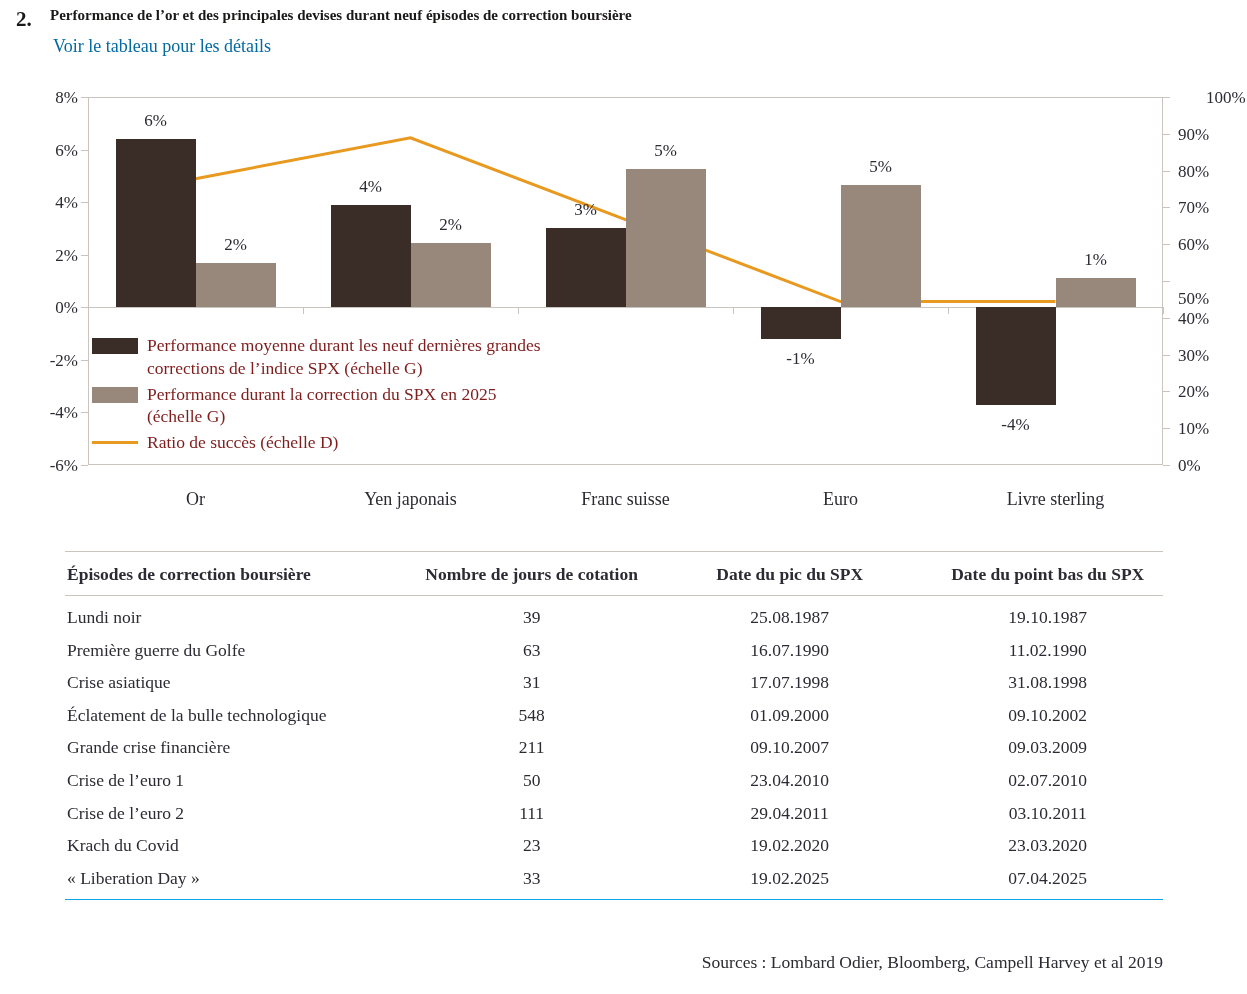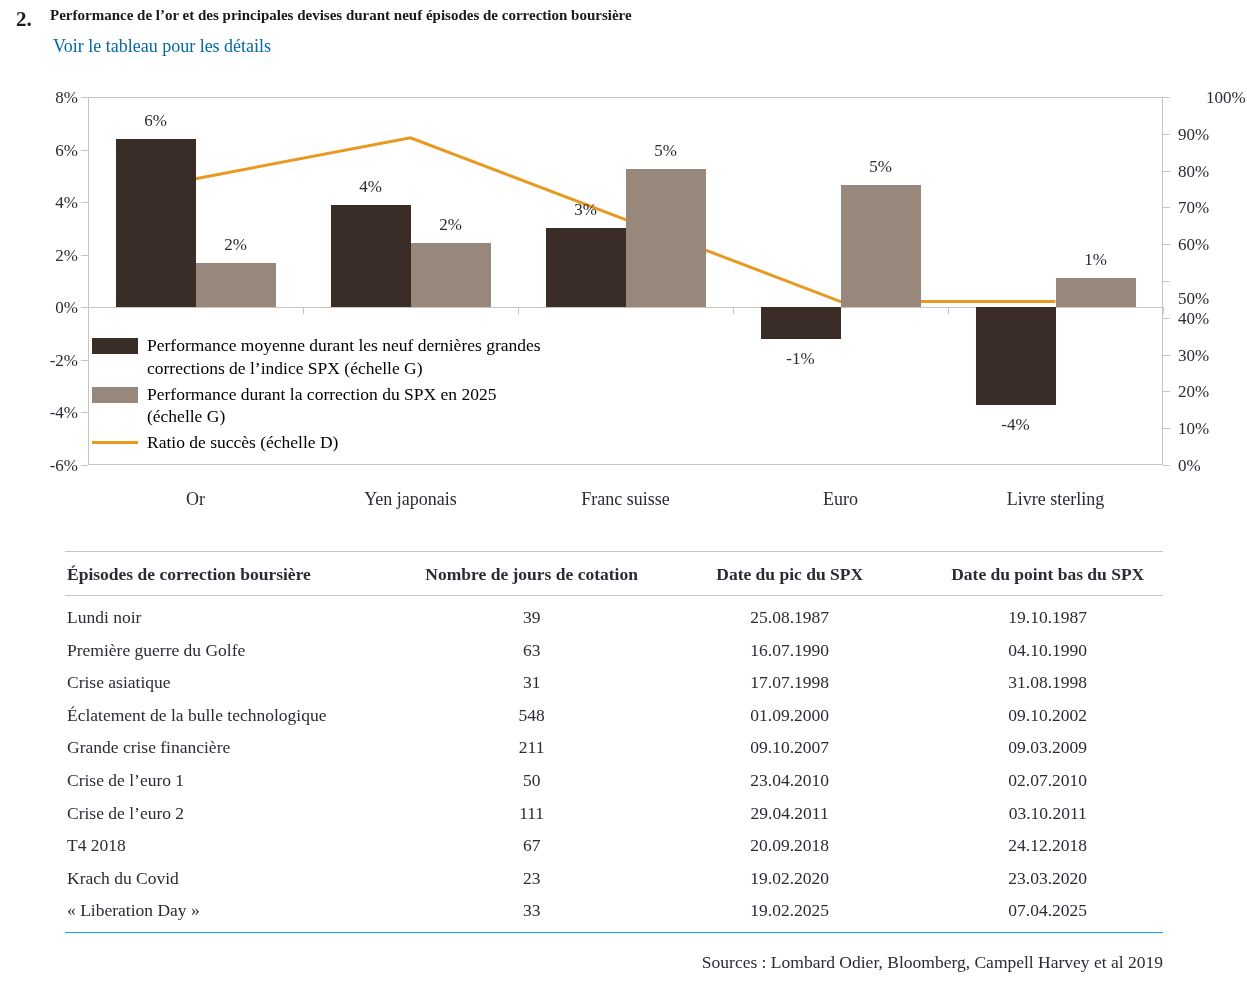--- a/index.html
+++ b/index.html
@@ -23,21 +23,21 @@
   .axis-label.right{text-align:left;}
   .bar{position:absolute;}
   .bar-label{position:absolute;font-size:17px;color:#2b2b33;text-align:center;width:90px;line-height:1;}
   .x-label{position:absolute;top:489px;font-size:18px;color:#2b2b33;text-align:center;}
   #line-svg{position:absolute;left:0;top:0;pointer-events:none;}
   
   .legend{position:absolute;left:92px;top:334px;width:480px;}
   .legend-item{display:flex;align-items:flex-start;margin-bottom:3px;}
   .legend-swatch{width:46px;height:16px;flex:0 0 46px;margin-right:9px;margin-top:4px;}
   .legend-swatch.line{height:3px;margin-top:10px;}
-  .legend-text{font-size:17.5px;line-height:1.3;color:#000000;max-width:402px;}
+  .legend-text{font-size:17.5px;line-height:1.3;color:#7f1d1d;max-width:402px;}
   
   #episodes-table{position:absolute;left:65px;top:551px;width:1098px;
     border-collapse:collapse;font-size:17.5px;color:#2b2b33;}
   #episodes-table th{font-weight:700;text-align:center;padding:12px 2px 10px 2px;
     border-top:1px solid #c9c5be;border-bottom:1px solid #c9c5be;}
   #episodes-table th:first-child{text-align:left;}
   #episodes-table td{text-align:center;padding:7px 2px 6px 2px;line-height:1.12;margin-left:16px;}
   #episodes-table td:first-child{text-align:left;}
   #episodes-table tbody tr:first-child td{padding-top:12px;}
   #episodes-table tbody tr:last-child td{border-bottom:1px solid #0ea5e9;padding-bottom:11px;}
@@ -164,21 +164,21 @@
       <tr>
         <td>Lundi noir</td>
         <td>39</td>
         <td>25.08.1987</td>
         <td>19.10.1987</td>
       </tr>
       <tr>
         <td>Première guerre du Golfe</td>
         <td>63</td>
         <td>16.07.1990</td>
-        <td>04.10.1990</td>
+        <td>11.02.1990</td>
       </tr>
       <tr>
         <td>Crise asiatique</td>
         <td>31</td>
         <td>17.07.1998</td>
         <td>31.08.1998</td>
       </tr>
       <tr>
         <td>Éclatement de la bulle technologique</td>
         <td>548</td>
@@ -197,26 +197,20 @@
         <td>23.04.2010</td>
         <td>02.07.2010</td>
       </tr>
       <tr>
         <td>Crise de l’euro 2</td>
         <td>111</td>
         <td>29.04.2011</td>
         <td>03.10.2011</td>
       </tr>
       <tr>
-        <td>T4 2018</td>
-        <td>67</td>
-        <td>20.09.2018</td>
-        <td>24.12.2018</td>
-      </tr>
-      <tr>
         <td>Krach du Covid</td>
         <td>23</td>
         <td>19.02.2020</td>
         <td>23.03.2020</td>
       </tr>
       <tr>
         <td>« Liberation Day »</td>
         <td>33</td>
         <td>19.02.2025</td>
         <td>07.04.2025</td>

